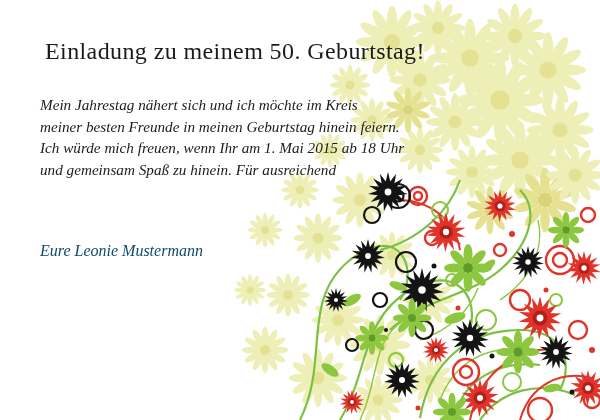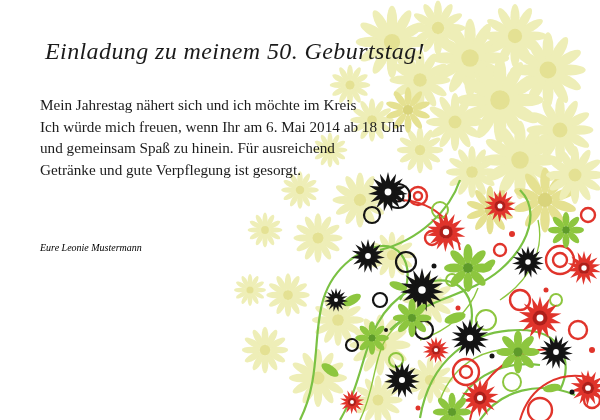--- a/index.html
+++ b/index.html
@@ -24,47 +24,47 @@
   
   #text-layer {
     position: absolute;
     inset: 0;
   }
   .headline {
     position: absolute;
     left: 45px;
     top: 38px;
     font-family: "Liberation Serif", serif;
-    font-style: italic;
     font-size: 24px;
     color: #1b1b1b;
     letter-spacing: 0.4px;
     white-space: nowrap;
   }
   .body-block {
     position: absolute;
     left: 40px;
     top: 94px;
     width: 470px;
     font-family: "Liberation Serif", serif;
+    font-style: italic;
     font-size: 15.2px;
     line-height: 21.6px;
     color: #1b1b1b;
   }
   .body-line {
     white-space: nowrap;
   }
   .signature {
     position: absolute;
     left: 40px;
     top: 242px;
     font-family: "Liberation Serif", serif;
     font-style: italic;
-    font-size: 10px;
-    color: #000000;
+    font-size: 16px;
+    color: #0c4a6e;
     white-space: nowrap;
   }
 </style>
 </head>
 <body>
 
 <div id="card">
 
   <svg id="art" viewBox="0 0 600 420" width="600" height="420" xmlns="http://www.w3.org/2000/svg">
 
@@ -301,20 +301,20 @@
       <circle cx="572" cy="392" r="2.5"></circle>
     </g>
   </svg>
 
   <div id="text-layer">
 
     <div class="headline">Einladung zu meinem 50. Geburtstag!</div>
 
     <div class="body-block">
       <div class="body-line">Mein Jahrestag nähert sich und ich möchte im Kreis</div>
-      <div class="body-line">Ich würde mich freuen, wenn Ihr am 6. Mai 2014 ab 18 Uhr</div>
+      <div class="body-line">meiner besten Freunde in meinen Geburtstag hinein feiern.</div>
+      <div class="body-line">Ich würde mich freuen, wenn Ihr am 1. Mai 2015 ab 18 Uhr</div>
       <div class="body-line">und gemeinsam Spaß zu hinein. Für ausreichend</div>
-      <div class="body-line">Getränke und gute Verpflegung ist gesorgt.</div>
     </div>
 
     <div class="signature">Eure Leonie Mustermann</div>
   </div>
 </div>
 
 </body></html>

